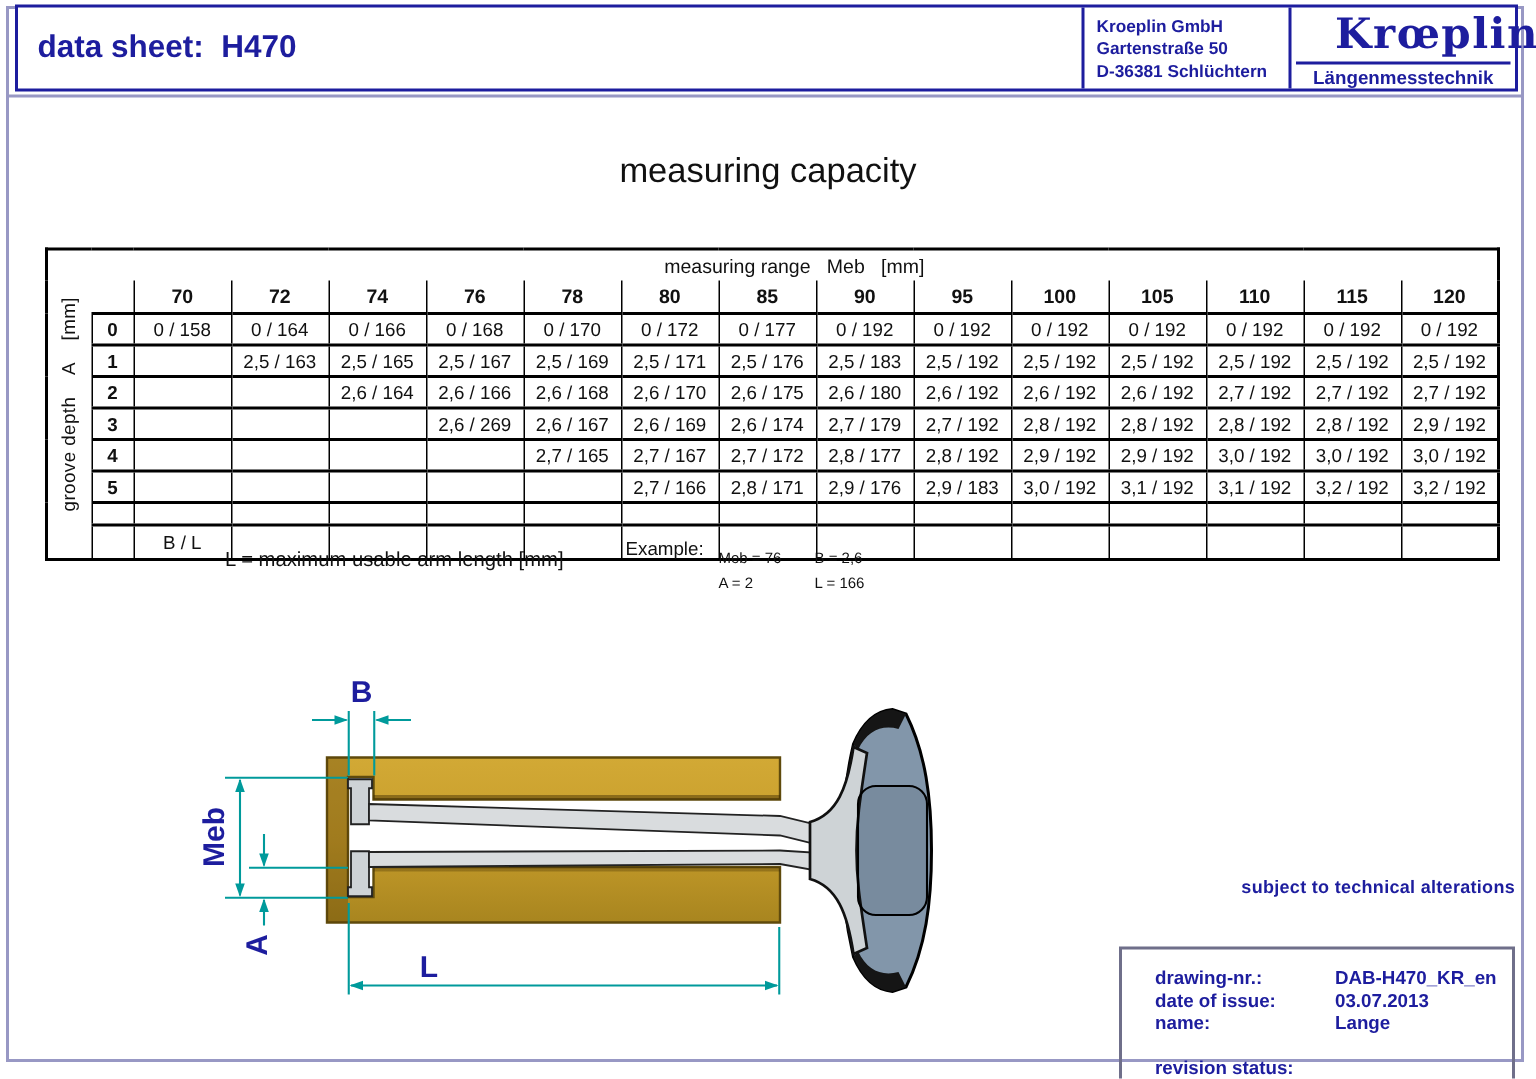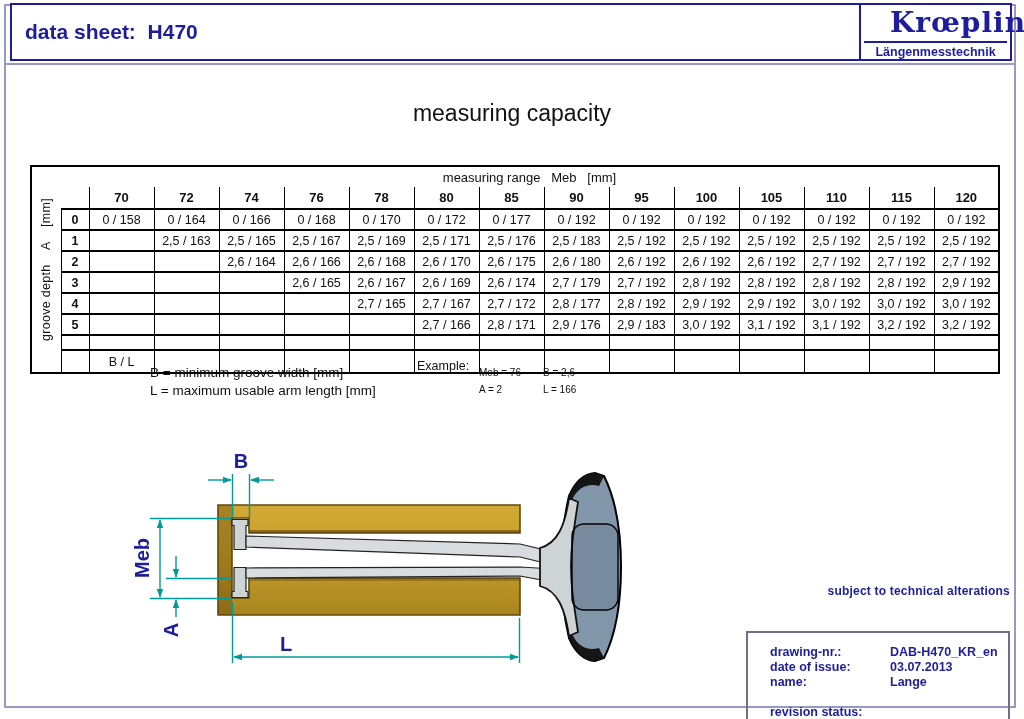--- a/index.html
+++ b/index.html
@@ -66,20 +66,25 @@
   .dim-label { font-family:"Liberation Sans", sans-serif; font-size:20px; font-weight:bold; fill:#1d1d9e; }
 </style>
 </head>
 <body>
 
 <div class="page-frame"></div>
 <div class="frame-top-line"></div>
 
 <div class="header-box">
   <div class="h-title ws-pre">data sheet:  H470</div>
+  <div class="h-cell h-address">
+    <div>Kroeplin GmbH</div>
+    <div>Gartenstraße 50</div>
+    <div>D-36381 Schlüchtern</div>
+  </div>
   <div class="h-cell h-logo">
     <div class="logo-name">Krœplin</div>
     <div class="logo-rule"></div>
     <div class="logo-sub">Längenmesstechnik</div>
   </div>
 </div>
 
 <div class="cap-title">measuring capacity</div>
 
 <div class="table-wrap">
@@ -175,21 +180,21 @@
           <td class="val">2,6 / 192</td>
           <td class="val">2,7 / 192</td>
           <td class="val">2,7 / 192</td>
           <td class="val">2,7 / 192</td>
         </tr>
         <tr>
           <td class="rownum">3</td>
           <td class="val"></td>
           <td class="val"></td>
           <td class="val"></td>
-          <td class="val">2,6 / 165</td>
+          <td class="val">2,6 / 269</td>
           <td class="val">2,6 / 167</td>
           <td class="val">2,6 / 169</td>
           <td class="val">2,6 / 174</td>
           <td class="val">2,7 / 179</td>
           <td class="val">2,7 / 192</td>
           <td class="val">2,8 / 192</td>
           <td class="val">2,8 / 192</td>
           <td class="val">2,8 / 192</td>
           <td class="val">2,8 / 192</td>
           <td class="val">2,9 / 192</td>
@@ -260,21 +265,20 @@
           <td></td>
           <td></td>
           <td></td>
           <td></td>
         </tr>
       </tbody>
   </table>
 </div>
 
 <div class="legend">
-  <div>B = minimum groove width [mm]</div>
   <div>L = maximum usable arm length [mm]</div>
 </div>
 <div class="example-label">Example:</div>
 <div class="ex-item ex-meb">Meb = 76</div>
 <div class="ex-item ex-b">B = 2,6</div>
 <div class="ex-item ex-a">A = 2</div>
 <div class="ex-item ex-l">L = 166</div>
 
 <svg class="drawing" width="560" height="275" viewBox="0 0 560 275">
   <defs>

